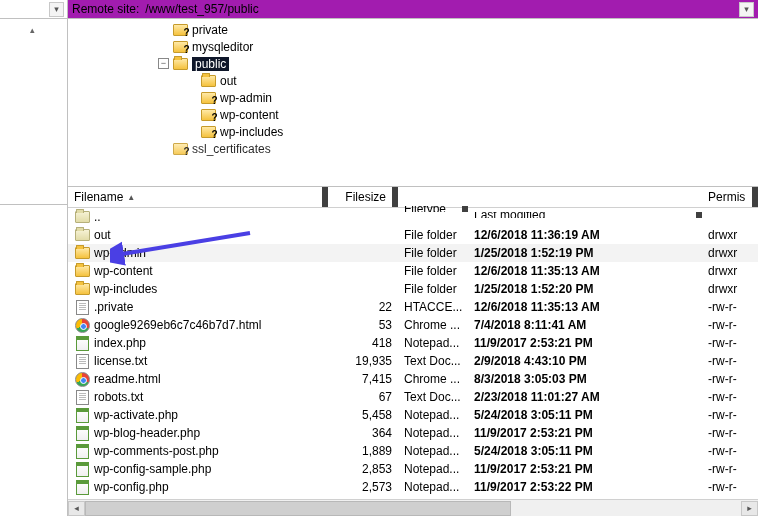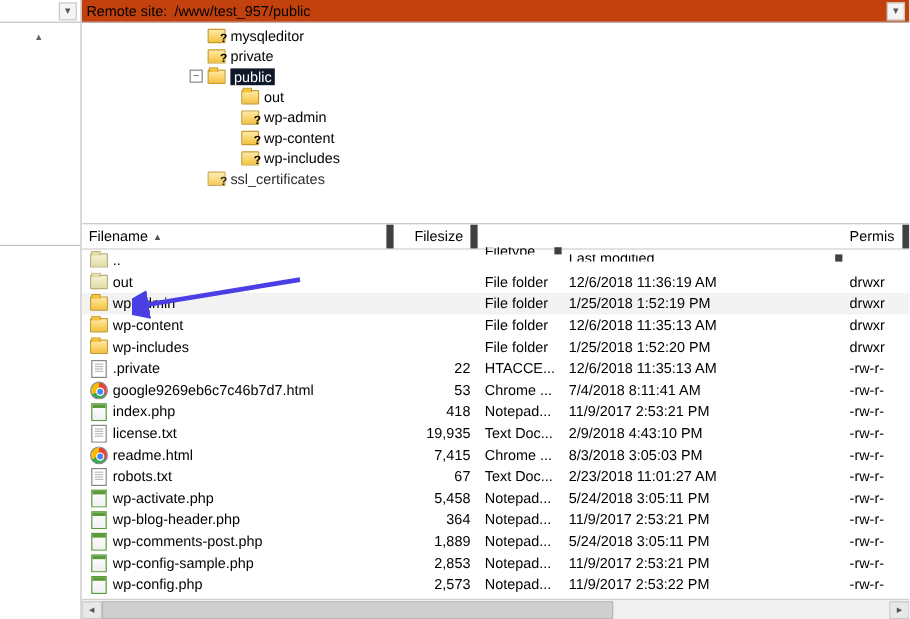--- a/index.html
+++ b/index.html
@@ -2,21 +2,21 @@
 <html><head>
 <meta charset="utf-8">
 <style>
   * { box-sizing: border-box; margin: 0; padding: 0; }
   body { font-family: "Segoe UI", Tahoma, sans-serif; font-size: 12px; background: #fff; color: #000; width: 758px; height: 516px; overflow: hidden; position: relative; }
   .container { display: flex; height: 100%; }
   .left-col { width: 68px; border-right: 1px solid #c0c0c0; display: flex; flex-direction: column; }
   .left-top { height: 19px; border-bottom: 1px solid #c0c0c0; display:flex; align-items:center; justify-content:flex-end; padding-right: 3px; }
   .left-bottom { flex:1; border-top:1px solid #c0c0c0; margin-top: 168px; }
   .right-col { flex: 1; display: flex; flex-direction: column; overflow: hidden; }
-  .path-bar { height: 19px; border-bottom: 1px solid #c0c0c0; display: flex; align-items: center; padding: 0 4px; background: #c2410c; }
+  .path-bar { height: 19px; border-bottom: 1px solid #c0c0c0; display: flex; align-items: center; padding: 0 4px; background: #a21caf; }
   .path-label { color: #000; white-space: nowrap; padding-right: 6px; }
   .path-val { flex: 1; white-space: nowrap; overflow: hidden; }
   .tree-panel { height: 168px; border-bottom: 1px solid #c0c0c0; overflow: auto; padding-top: 2px; }
   .tree-row { display: flex; align-items: center; height: 17px; white-space: nowrap; }
   .tree-indent { display:inline-block; }
   .tree-exp { width: 11px; height: 11px; border: 1px solid #888; display: inline-flex; align-items:center; justify-content:center; font-size: 9px; line-height: 1; margin-right: 3px; color: #555; background:#fff; }
   .tree-exp-empty { width: 11px; height:11px; display:inline-block; margin-right:3px; }
   .ic { width: 16px; height: 16px; display:inline-flex; align-items:center; justify-content:center; margin-right: 4px; }
   .ic-folder { background: linear-gradient(#ffe9a6, #f5c23e); border:1px solid #c69b2b; border-radius:1px; width:15px; height:12px; position:relative; }
   .ic-folder::before { content:""; position:absolute; top:-3px; left:0; width:6px; height:3px; background:#f5c23e; border:1px solid #c69b2b; border-bottom:none; border-radius:1px 1px 0 0; }
@@ -40,21 +40,21 @@
   .c-mod  { flex: 1; margin-top: 25px; }
   .c-perm { width: 56px; }
   .sort-arrow { font-size:8px; margin-left:4px; color:#555; }
   .list-body { flex:1; overflow:auto; }
   .row { display:flex; height:18px; align-items:center; }
   .row:nth-child(3) { background:#f3f3f3; }
   .cell { padding:0 6px; white-space:nowrap; overflow:hidden; }
   .cn { width:260px; display:flex; align-items:center; }
   .cs { width:70px; text-align:right; }
   .ct { width:70px; }
-  .cm { flex:1; }
+  .cm { flex:1;font-weight:bold; }
   .cp { width:56px; }
   .hscroll { height:17px; background:#f0f0f0; border-top:1px solid #d0d0d0; display:flex; align-items:center; }
   .hscroll .arrow { width:17px; height:15px; display:flex; align-items:center; justify-content:center; background:#e8e8e8; border:1px solid #c8c8c8; font-size:9px; color:#555; }
   .hscroll .track { flex:1; height:15px; background:#f0f0f0; position:relative; }
   .hscroll .thumb { position:absolute; left:0; top:0; width:65%; height:100%; background:#cfcfcf; border:1px solid #b8b8b8; }
   .dd { width:15px; height:15px; display:flex; align-items:center; justify-content:center; font-size:9px; color:#555; border:1px solid #c8c8c8; background:#f4f4f4; }
   
   
   .anno-arrow { position:absolute; left:110px; top:230px; pointer-events:none; }
 </style>
@@ -79,29 +79,29 @@
       <div class="dd">▾</div>
     </div>
 
     <div class="tree-panel" id="tree">
         <div class="tree-row">
           <span class="tree-indent" style="width: 90px;"></span>
           <span class="tree-exp-empty"></span>
           <span class="ic">
             <span class="ic-folder-q"></span>
           </span>
+          <span>private</span>
+        </div>
+        <div class="tree-row">
+          <span class="tree-indent" style="width: 90px;"></span>
+          <span class="tree-exp-empty"></span>
+          <span class="ic">
+            <span class="ic-folder-q"></span>
+          </span>
           <span>mysqleditor</span>
-        </div>
-        <div class="tree-row">
-          <span class="tree-indent" style="width: 90px;"></span>
-          <span class="tree-exp-empty"></span>
-          <span class="ic">
-            <span class="ic-folder-q"></span>
-          </span>
-          <span>private</span>
         </div>
         <div class="tree-row">
           <span class="tree-indent" style="width: 90px;"></span>
           <span class="tree-exp">−</span>
           <span class="ic">
             <span class="ic-folder"></span>
           </span>
           <span class="sel">public</span>
         </div>
         <div class="tree-row">

